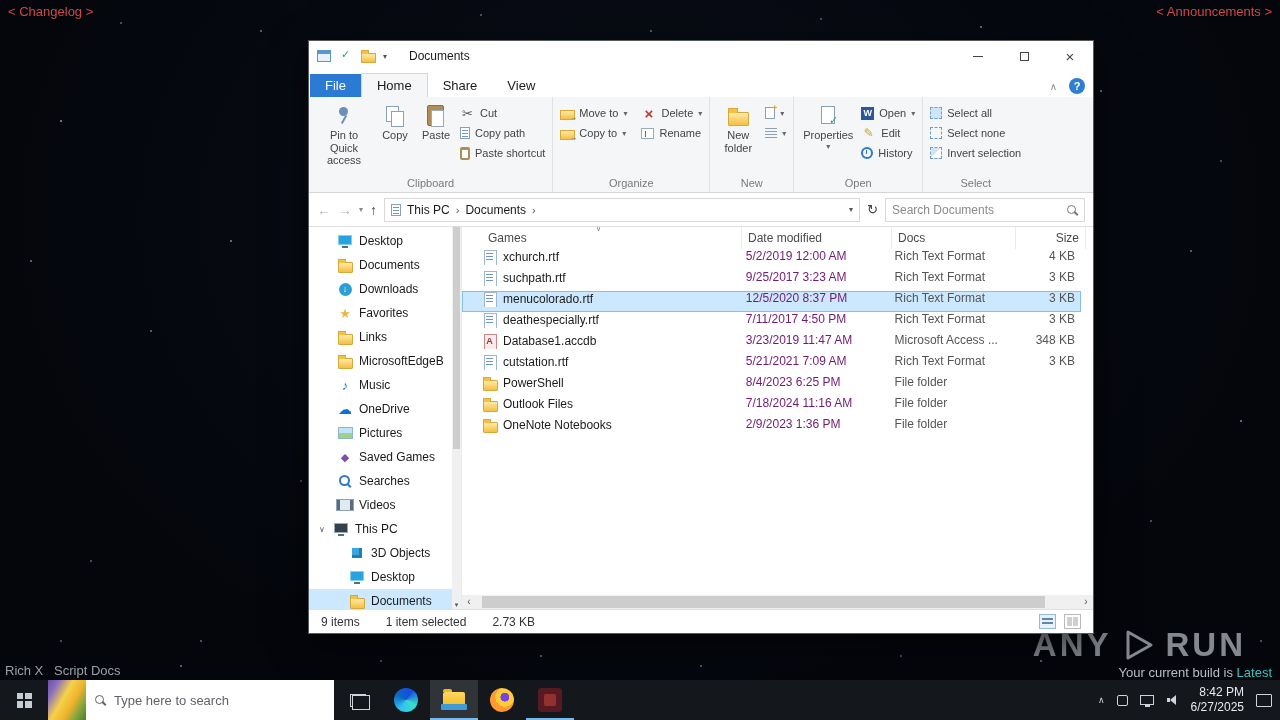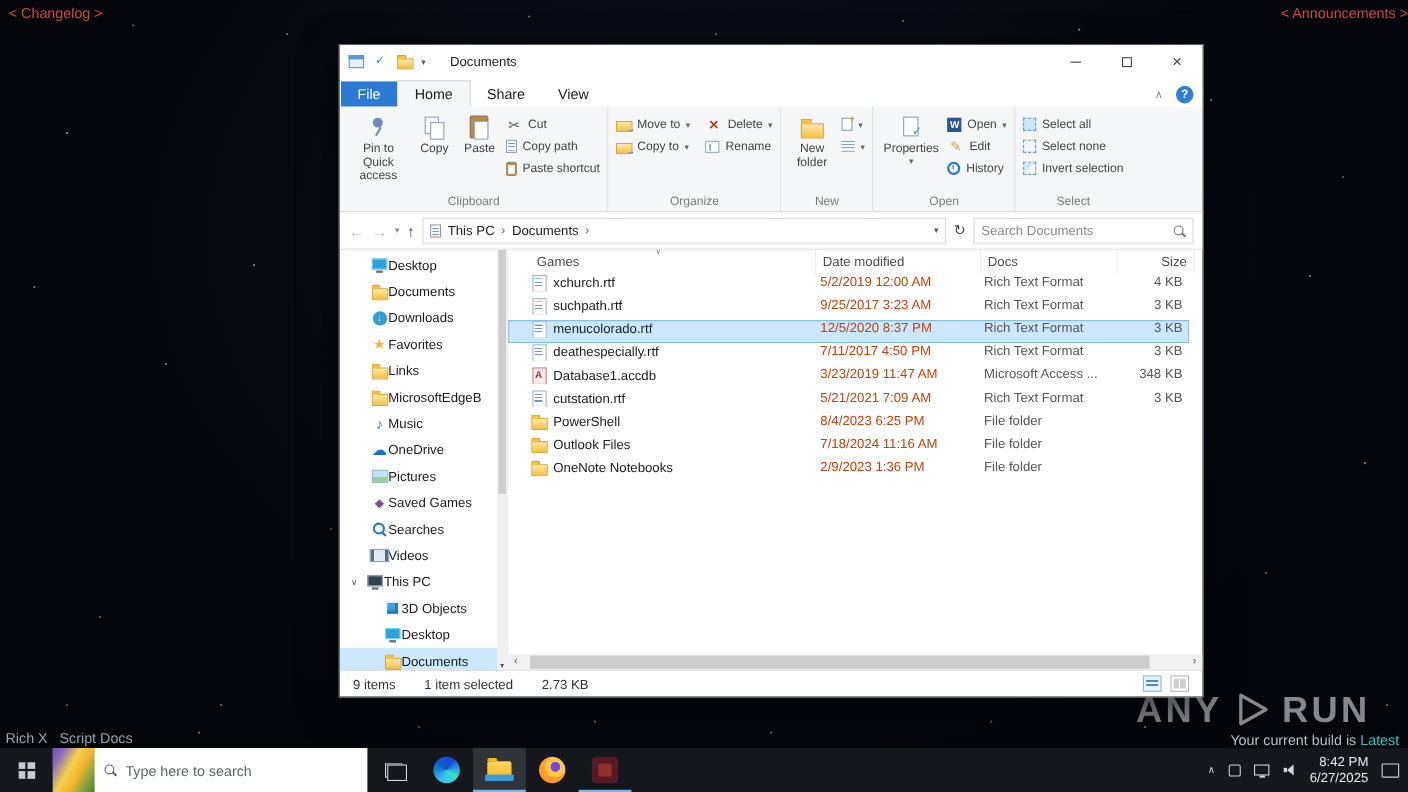--- a/index.html
+++ b/index.html
@@ -2,21 +2,21 @@
 <html><head>
 <meta charset="utf-8">
 <style>
 *{margin:0;padding:0;box-sizing:border-box}
 html,body{width:1280px;height:720px;overflow:hidden}
 body{font-family:"Liberation Sans","DejaVu Sans",sans-serif;background:#04060c}
 .desktop{position:absolute;inset:0;background:radial-gradient(ellipse at 50% 30%,#0a0e18 0%,#04060c 70%)}
 .stars{position:absolute;top:0;left:0;width:2px;height:2px;border-radius:50%;background:transparent;
 box-shadow:60px 120px #8d97a8,150px 330px #6d7890,90px 560px #5a6478,230px 240px #7e8aa0,300px 480px #555f73,30px 260px #707b92,200px 640px #60697e,340px 90px #566074,1100px 90px #8d97a8,1190px 250px #6d7890,1240px 420px #7e8aa0,1150px 520px #5a6478,1080px 380px #707b92,1220px 160px #566074,650px 30px #6d7890,820px 18px #566074,980px 26px #7e8aa0,480px 14px #60697e,260px 30px #6d7890,120px 22px #566074,1040px 660px #6d7890,900px 655px #566074,700px 665px #60697e,180px 665px #6d7890,60px 640px #566074,1260px 640px #60697e,380px 660px #566074,540px 655px #6d7890}
 .corner{position:absolute;top:4px;color:#cf4848;font-size:13px}
-.corner.cl{left:8px}.corner.an{right:0}
+.corner.cl{left:8px}.corner.an{right:8px}
 .bottomleft{position:absolute;left:5px;bottom:42px;color:#9aa0a8;font-size:13px;white-space:pre}
 .watermark{position:absolute;right:8px;bottom:40px;z-index:5;display:flex;flex-direction:column;align-items:flex-end}
 .brand{display:flex;align-items:center;gap:8px;color:#85898f;font-size:33px;font-weight:bold;letter-spacing:3px;margin-right:26px}
 .buildline{font-size:13px;color:#b9bec5;margin-top:1px}
 .buildline .latest{color:#36c3bc}
 
 .window{position:absolute;left:308px;top:40px;width:786px;height:594px;background:#fff;z-index:10;border:1px solid #565b61;box-shadow:0 10px 34px rgba(0,0,0,.6);display:flex;flex-direction:column;font-size:12px;color:#1a1a1a}
 .titlebar{height:30px;display:flex;align-items:center;padding-left:8px;background:#fff;flex:none}
 .qat{display:flex;align-items:center;gap:8px}
 .qic{width:14px;height:12px;position:relative;display:inline-block}
@@ -98,21 +98,21 @@
 .addr-caret{margin-left:auto;font-size:8px;color:#555}
 .refresh{font-size:13px;color:#444}
 .searchbox{width:200px;height:24px;border:1px solid #d9d9d9;display:flex;align-items:center;padding:6px 6px;background:#fff}
 .searchbox .ph{color:#8a8a8a;flex:1}
 .mag{width:12px;height:12px;position:relative;flex:none}
 .mag::before{content:"";position:absolute;left:1px;top:1px;width:7px;height:7px;border:1.5px solid #777;border-radius:50%}
 .mag::after{content:"";position:absolute;right:1px;bottom:0;width:2px;height:5px;background:#777;transform:rotate(-45deg)}
 
 .content{flex:1;display:flex;min-height:0}
 .navpane{width:152px;position:relative;padding-top:2px;flex:none;overflow:hidden}
-.nav-item{height:24px;display:flex;align-items:center;padding-left:28px;position:relative;white-space:nowrap}
+.nav-item{height:24px;display:flex;align-items:center;gap:6px;padding-left:28px;position:relative;white-space:nowrap}
 .nav-item.root{padding-left:24px}
 .nav-item.indent{padding-left:40px}
 .nav-item.selected{background:#cce8ff}
 .nchev{position:absolute;left:10px;font-size:8px;color:#555}
 .nic{width:16px;height:16px;position:relative;flex:none;display:inline-flex;align-items:center;justify-content:center}
 .nic.monitor::before{content:"";width:12px;height:8px;background:#27a3e0;border:1px solid #7fd0f2;margin-bottom:3px}
 .nic.monitor::after{content:"";position:absolute;bottom:1px;left:5px;width:6px;height:2px;background:#5b6b79}
 .nic.folder::before{content:"";position:absolute;left:1px;top:5px;width:13px;height:9px;background:linear-gradient(#ffe9a8,#f3c143);border:1px solid #d8a839;border-radius:1px}
 .nic.folder::after{content:"";position:absolute;left:1px;top:2px;width:6px;height:3px;background:#f3c143;border:1px solid #d8a839;border-bottom:none;border-radius:1px 1px 0 0}
 .nic.download::before{content:"↓";color:#fff;background:#2e9fd4;border-radius:50%;width:13px;height:13px;line-height:13px;text-align:center;font-size:9px}
@@ -135,21 +135,21 @@
 .lheader{display:flex;height:22px;align-items:center;color:#4a4a4a;flex:none;position:relative}
 .hc{border-right:1px solid #ebebeb;height:100%;display:flex;align-items:center}
 .hname{width:280px;padding-left:26px;position:relative}
 .hdate{width:150px;padding-left:6px}
 .htype{width:124px;padding-left:6px}
 .hsize{width:70px;justify-content:flex-end;padding-right:6px}
 .sortchev{position:absolute;left:134px;top:-2px;font-size:7px;color:#777}
 .row{display:flex;height:21px;align-items:flex-start;margin-right:12px}
 .row.selected{background:#cce8ff;box-shadow:inset 0 0 0 1px #84c0ea}
 .c-name{width:280px;display:flex;align-items:center;gap:6px;padding-left:20px;overflow:hidden;white-space:nowrap}
-.c-date{width:150px;color:#c2410c;padding-left:6px;white-space:nowrap}
+.c-date{width:150px;color:#701a75;padding-left:6px;white-space:nowrap}
 .c-type{width:124px;color:#555;padding-left:6px;white-space:nowrap}
 .c-size{width:70px;color:#555;text-align:right;padding-right:6px;white-space:nowrap}
 .fic{width:15px;height:16px;position:relative;flex:none}
 .fic.rtf::before{content:"";position:absolute;left:2px;top:1px;width:11px;height:14px;background:#fff;border:1px solid #9fb6cc}
 .fic.rtf::after{content:"";position:absolute;left:4px;top:4px;width:7px;height:8px;background:repeating-linear-gradient(to bottom,#6c97c6 0 1px,transparent 1px 3px)}
 .fic.accdb::before{content:"";position:absolute;left:2px;top:1px;width:11px;height:14px;background:#f8ecea;border:1px solid #c98a85}
 .fic.accdb::after{content:"A";position:absolute;left:0;right:0;top:3px;text-align:center;font-size:9px;font-weight:bold;color:#a4373a}
 .fic.fold::before{content:"";position:absolute;left:1px;top:5px;width:13px;height:9px;background:linear-gradient(#ffe9a8,#f3c143);border:1px solid #d8a839;border-radius:1px}
 .fic.fold::after{content:"";position:absolute;left:1px;top:2px;width:6px;height:3px;background:#f3c143;border:1px solid #d8a839;border-bottom:none;border-radius:1px 1px 0 0}
 .lfill{flex:1}

